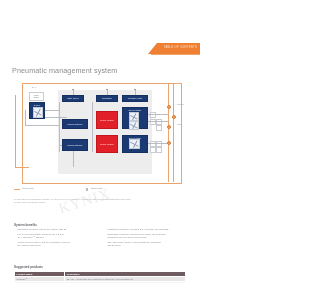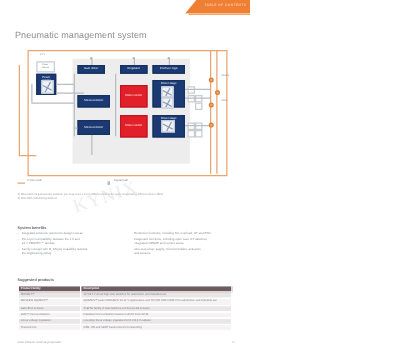--- a/index.html
+++ b/index.html
@@ -1,20 +1,20 @@
 <!DOCTYPE html>
 <html><head>
 <meta charset="utf-8">
 <style>
   html,body{margin:0;padding:0;}
   body{
     width:200px;height:283px;background:#ffffff;overflow:hidden;
     font-family:"Liberation Sans",sans-serif;color:#4a4a4a;position:relative;
   }
-  .page{position:relative;width:200px;height:218px;}
+  .page{position:relative;width:200px;height:218px;margin-top:43px;}
 
   
   .banner{
     position:absolute;top:0;left:148px;width:52px;height:11px;
     background:#ef8033;
     clip-path:polygon(9px 0,100% 0,100% 100%,0 100%);
     overflow:hidden;
   }
   .banner-label{
     position:absolute;right:3px;top:3px;

